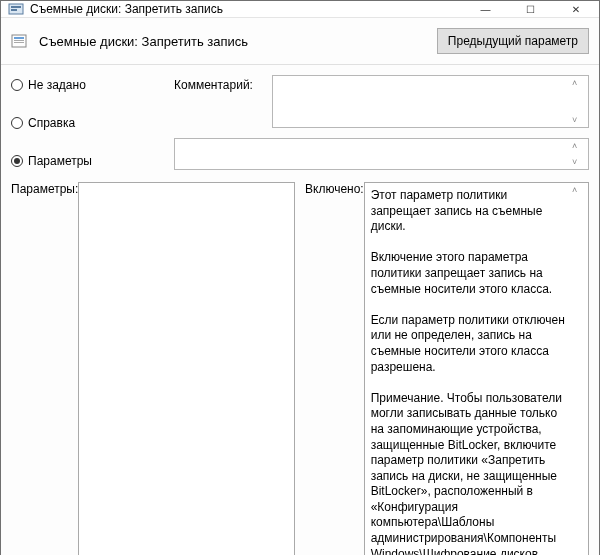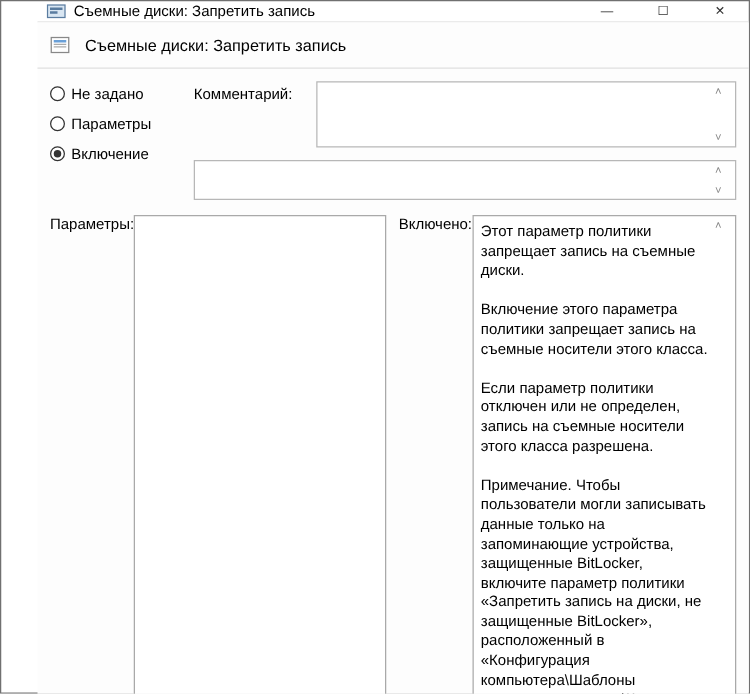--- a/index.html
+++ b/index.html
@@ -10,21 +10,20 @@
     color: #000;
     background: #fff;
     width: 600px; height: 555px;
     overflow: hidden;
   }
   .window {
     width: 600px; height: 555px;
     border: 1px solid #707070;
     display: flex; flex-direction: column;
     background: #fff;
-    padding-left: 29px;
   }
   .titlebar {
     height: 30px;
     display: flex; align-items: center;
     padding-left: 7px;
     border-bottom: 1px solid #e5e5e5;
   }
   .titlebar .app-icon { width: 16px; height: 16px; margin-right: 6px; }
   .title-text { flex: 1; font-size: 12px; }
   .win-controls { display: flex; height: 100%; }
@@ -51,33 +50,33 @@
   }
   .sep { height: 1px; background: #e0e0e0; margin: 0; }
   .content {
     flex: 1; display: flex; flex-direction: column;
     padding: 10px 10px 0 10px;
   }
   .upper {
     display: flex; gap: 10px;
   }
   .state-col {
-    width: 105px; display: flex; flex-direction: column; gap: 10px;
+    width: 105px; display: flex; flex-direction: column; gap: 24px;
     padding-top: 3px;
   }
   .radio-row { display: flex; align-items: center; gap: 5px; }
   .radio {
     width: 12px; height: 12px; border: 1px solid #333; border-radius: 50%;
     display: inline-flex; align-items: center; justify-content: center;
     background: #fff;
   }
   .radio.selected::after {
     content: ""; width: 6px; height: 6px; border-radius: 50%; background: #333;
   }
-  .fields-col { flex: 1; display: flex; flex-direction: column; gap: 10px; }
+  .fields-col { flex: 1; display: flex; flex-direction: column; gap: 10px; margin-left: 48px; }
   .field-row { display: flex; gap: 8px; }
   .field-label { width: 90px; padding-top: 3px; }
   .textarea {
     flex: 1; height: 53px;
     border: 1px solid #b7b7b7; background: #fff;
     position: relative;
     padding: 3px 18px 3px 4px;
     font-size: 12px; color: #000;
     overflow: hidden;
   }
@@ -128,39 +127,40 @@
   <div class="body">
 
     <div class="header-row">
       <svg class="policy-icon" viewBox="0 0 16 16">
         <rect x="1" y="2" width="14" height="12" fill="#fefefe" stroke="#888"></rect>
         <rect x="3" y="4" width="10" height="2" fill="#6aa0d8"></rect>
         <rect x="3" y="7" width="10" height="1" fill="#aaa"></rect>
         <rect x="3" y="9" width="10" height="1" fill="#aaa"></rect>
       </svg>
       <span class="policy-title">Съемные диски: Запретить запись</span>
+      <div class="hdr-btn">Предыдущий параметр</div>
     </div>
 
     <div class="sep"></div>
 
     <div class="content">
 
       <div class="upper">
         <div class="state-col">
           <label class="radio-row">
             <span class="radio"></span>
             <span>Не задано</span>
           </label>
           <label class="radio-row">
             <span class="radio"></span>
-            <span>Параметры</span>
+            <span>Справка</span>
           </label>
           <label class="radio-row">
             <span class="radio selected"></span>
-            <span>Включение</span>
+            <span>Параметры</span>
           </label>
         </div>
 
         <div class="fields-col">
           <div class="field-row">
             <div class="field-label">Комментарий:</div>
             <div class="textarea">
               <span></span>
               <div class="scroll-hint">
                 <span>˄</span>

